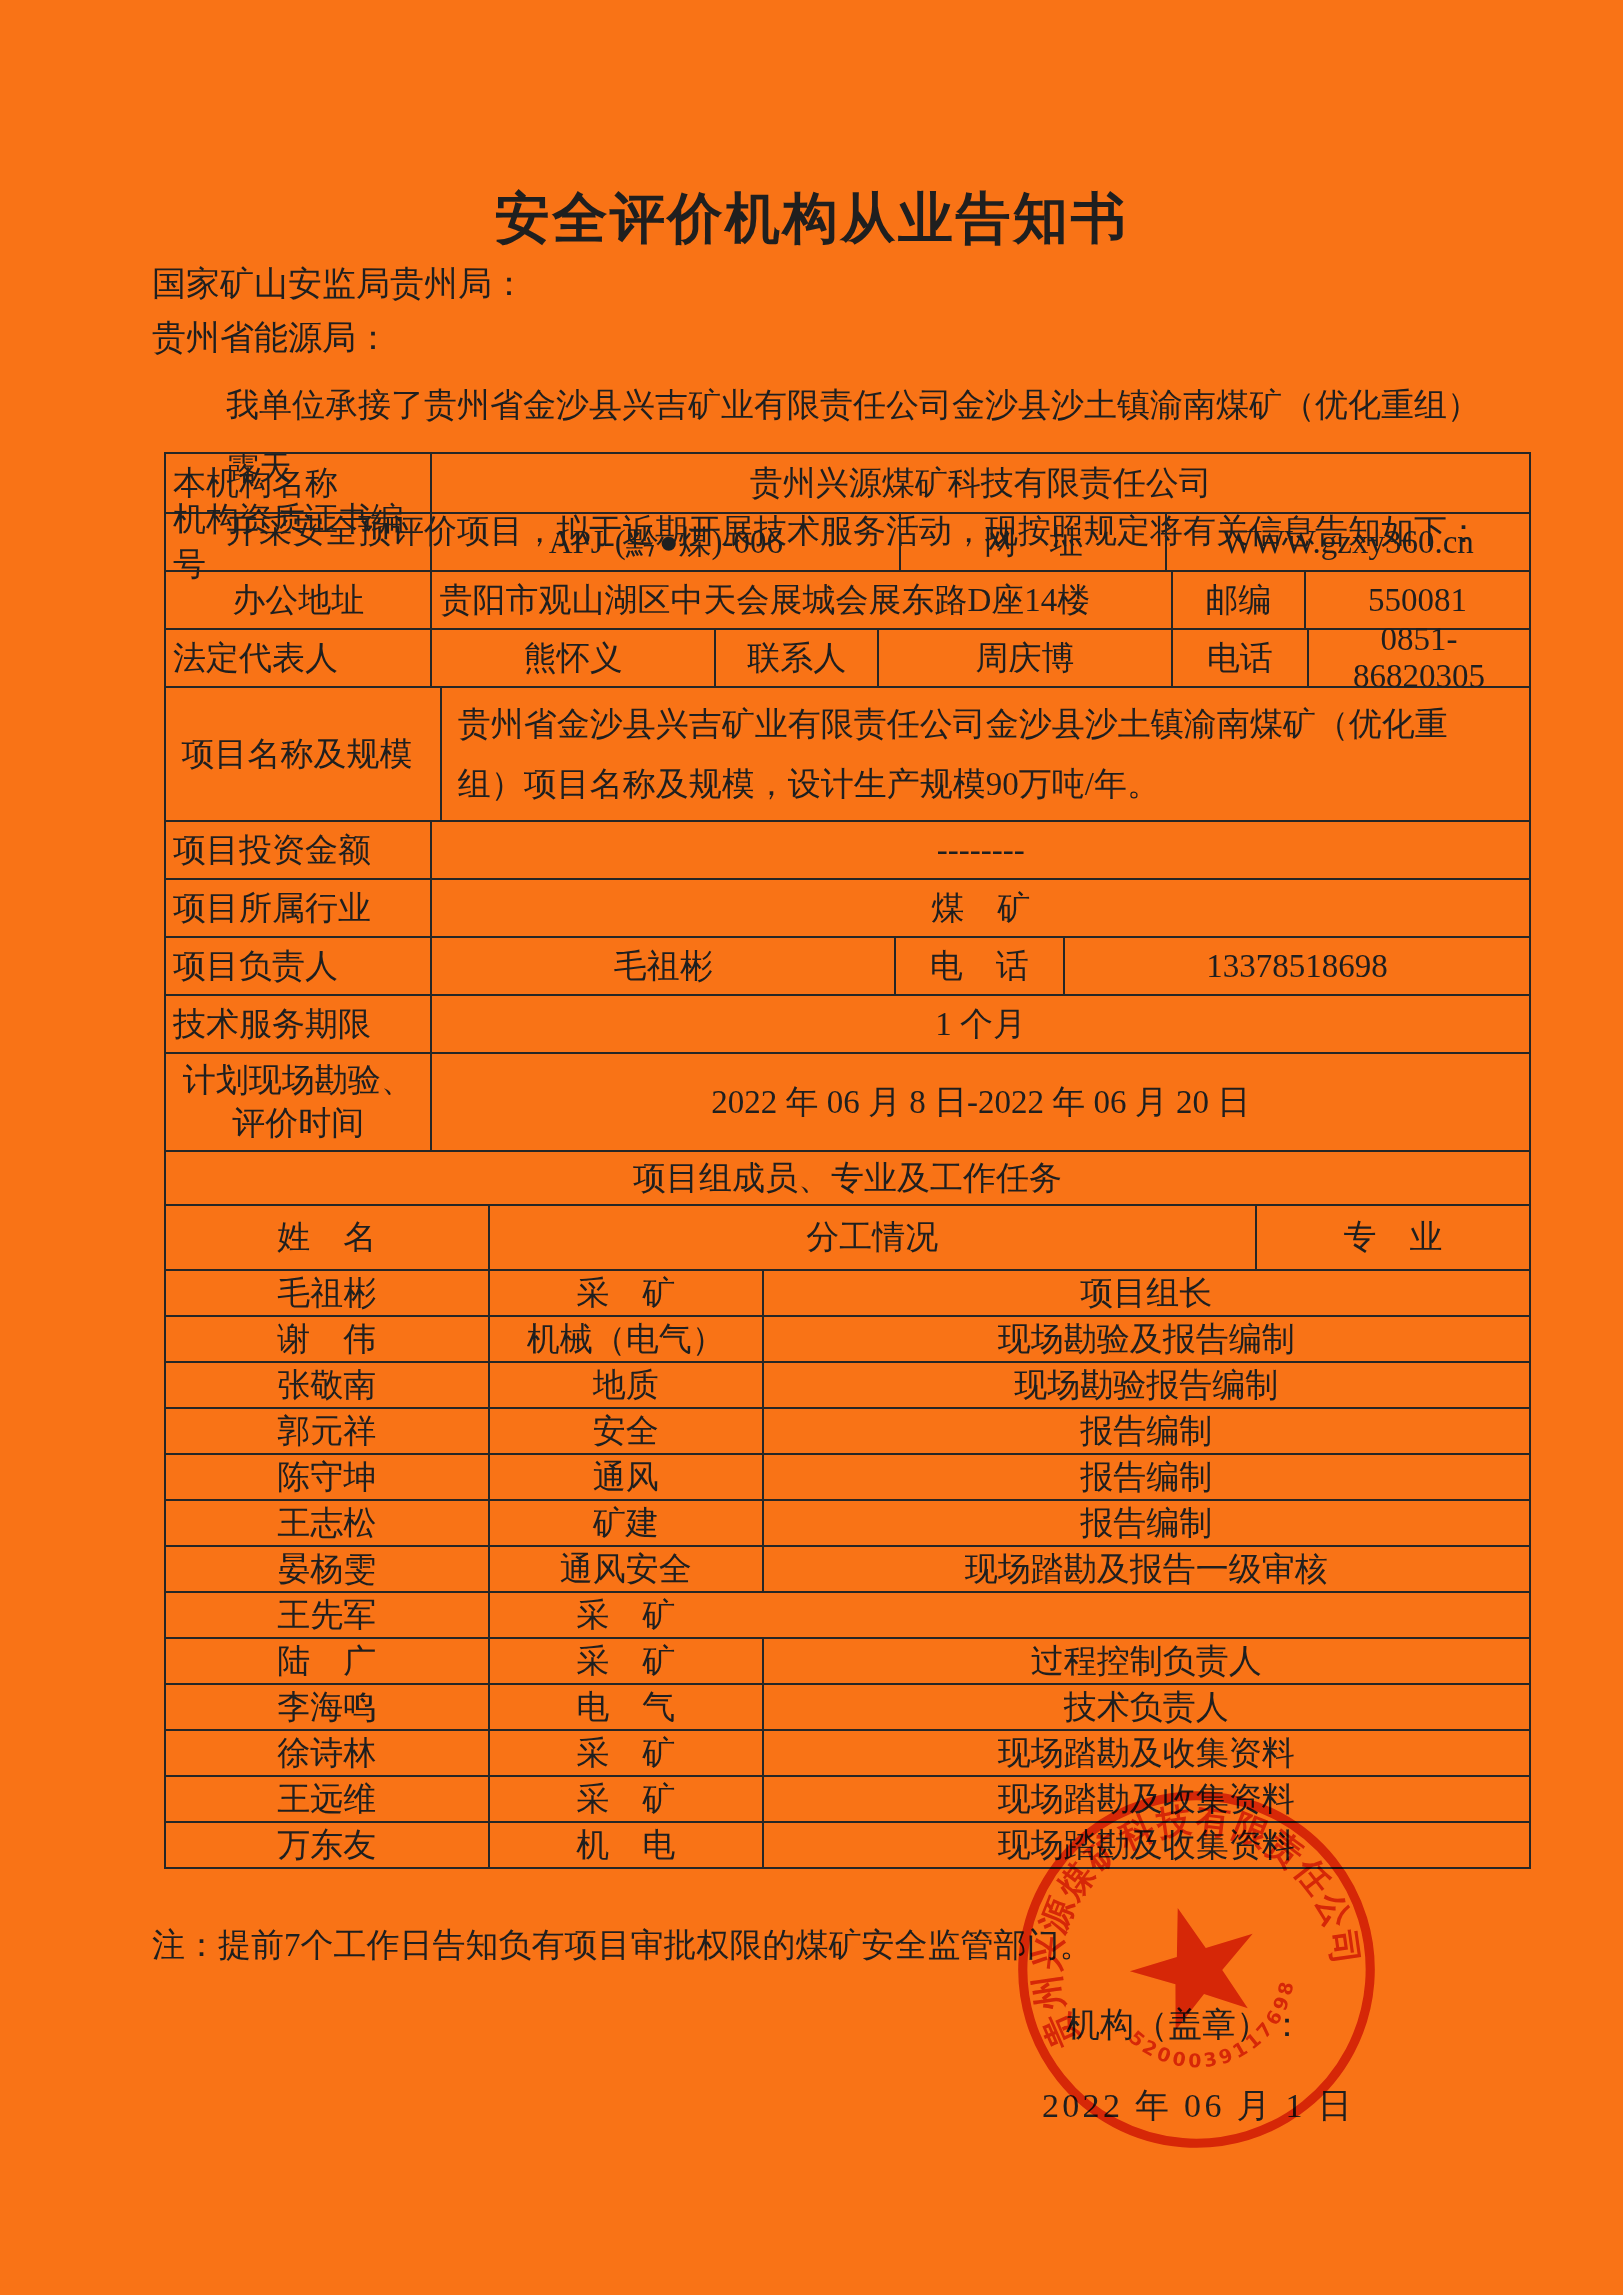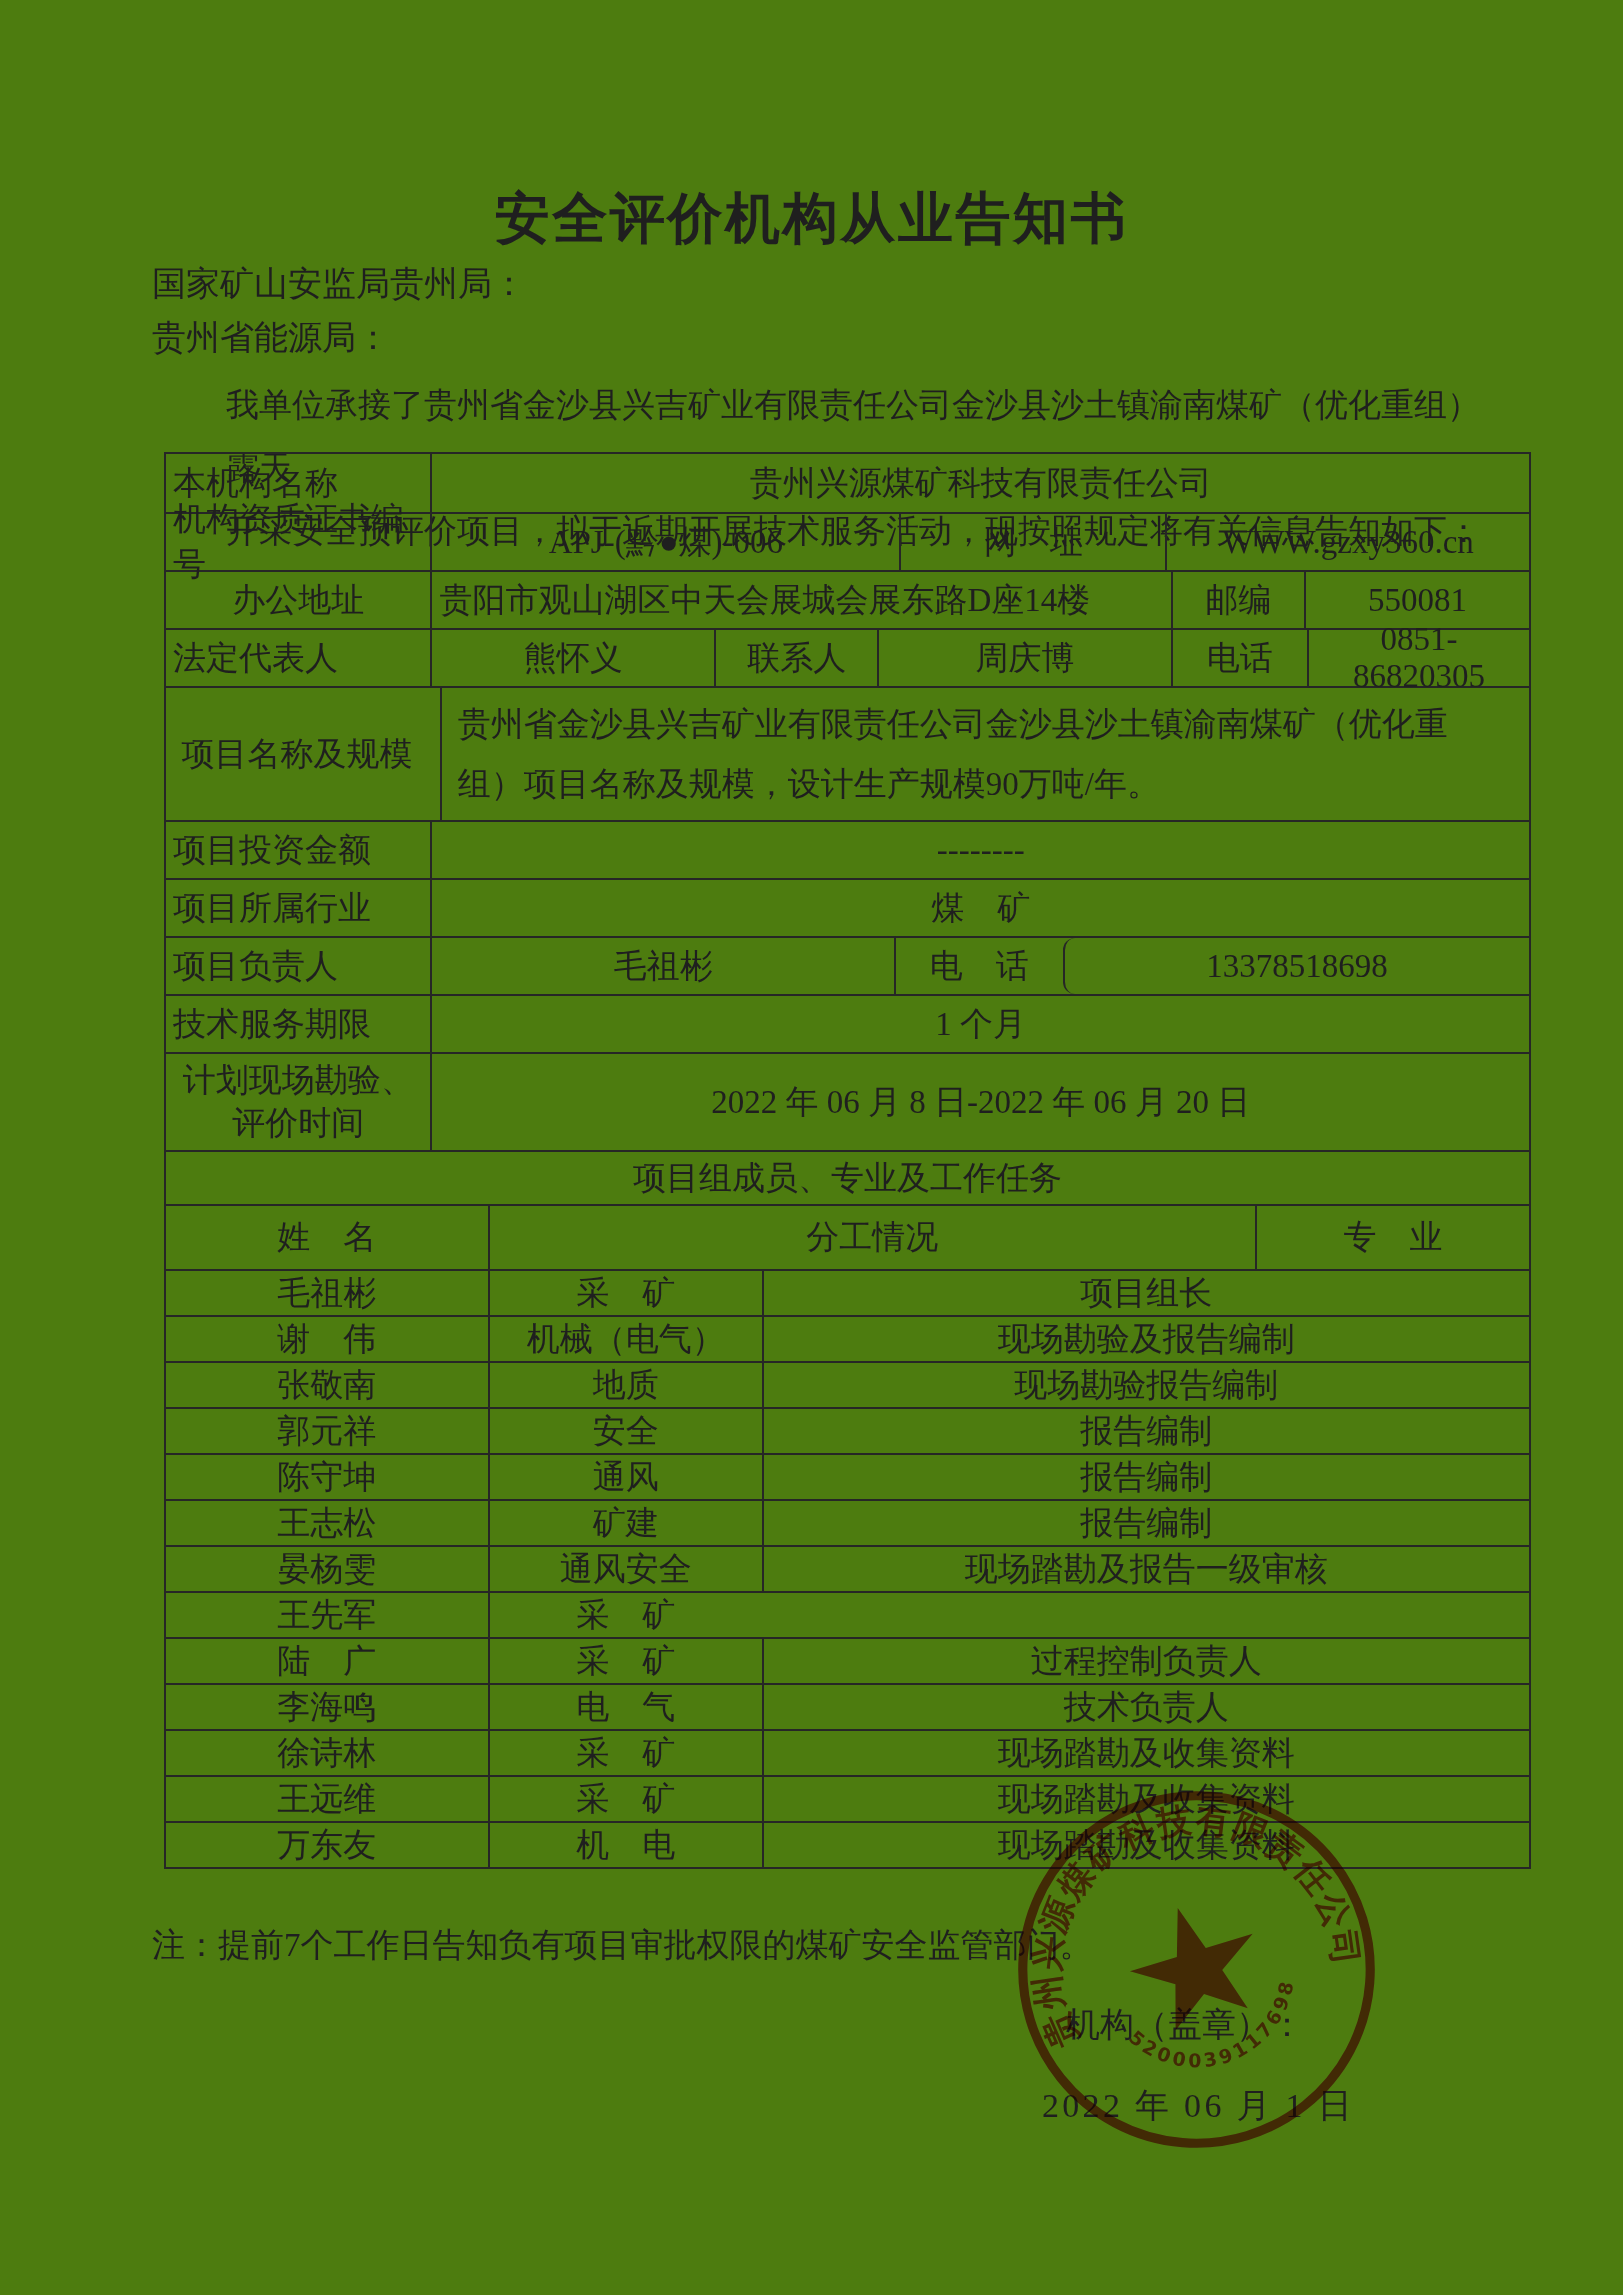--- a/index.html
+++ b/index.html
@@ -1,17 +1,17 @@
 <!DOCTYPE html>
 <html style="font-size:10.5px"><head>
 <meta charset="utf-8">
 <style>
   html,body{margin:0;padding:0;background:#9a9a9a;}
   .page{
-    position:relative;width:1623px;height:2295px;background:#4d7c0f;
+    position:relative;width:1623px;height:2295px;background:#f97316;
     font-family:"Liberation Serif","DejaVu Serif",serif;color:#1f1f1f;
     overflow:hidden;
   }
   .title{
     position:absolute;top:182px;left:0;width:100%;text-align:center;
     font-size:55px;font-weight:bold;letter-spacing:2.6px;
   }
   .recipient1{position:absolute;top:261px;left:152px;font-size:34px;}
   .recipient2{position:absolute;top:315px;left:152px;font-size:34px;}
   .para{position:absolute;top:374px;left:226px;width:1283px;font-size:33px;line-height:63px;}
@@ -31,21 +31,21 @@
   .h88{height:58px;} .h205{height:134px;gap:12px;} .h150{height:98px;}
   .h82{height:54px;} .h100{height:65px;} .h70{height:46px;}
   .w-label{width:19.4%;} .w-rest{width:80.6%;}
   
   .r2c2{width:34.4%;} .r2c3{width:19.5%;} .r2c4{width:26.7%;}
   
   .r3c2{width:54.3%;} .r3c3{width:9.8%;} .r3c4{width:16.5%;}
   
   .r4c2{width:20.8%;font-family:Liberation Serif, serif;} .r4c3{width:12.0%;} .r4c4{width:21.5%;} .r4c5{width:10.0%;} .r4c6{width:16.3%;}
   
-  .r9c2{width:34.0%;} .r9c3{width:12.4%;} .r9c4{width:34.2%;border-radius:12px;}
+  .r9c2{width:34.0%;} .r9c3{width:12.4%;} .r9c4{width:34.2%;}
   
   .mc1{width:23.6%;} .mc2{width:20.1%;} .mc3{width:56.3%;}
   .project-cell{line-height:60px;text-align:left;justify-content:flex-start;padding:6.5px 15.7px;}
   .plan-label{line-height:43px;}
   .note-line{position:absolute;top:1923px;left:152px;font-size:33px;}
   .seal-label{position:absolute;top:2002px;left:1066px;font-size:34px;}
   .doc-date{position:absolute;top:2083px;left:1042px;font-size:34px;letter-spacing:3.3px;}
   .stamp{
     position:absolute;left:1013px;top:1786px;width:367px;height:367px;
     transform:rotate(-17deg);mix-blend-mode:multiply;opacity:0.92;

